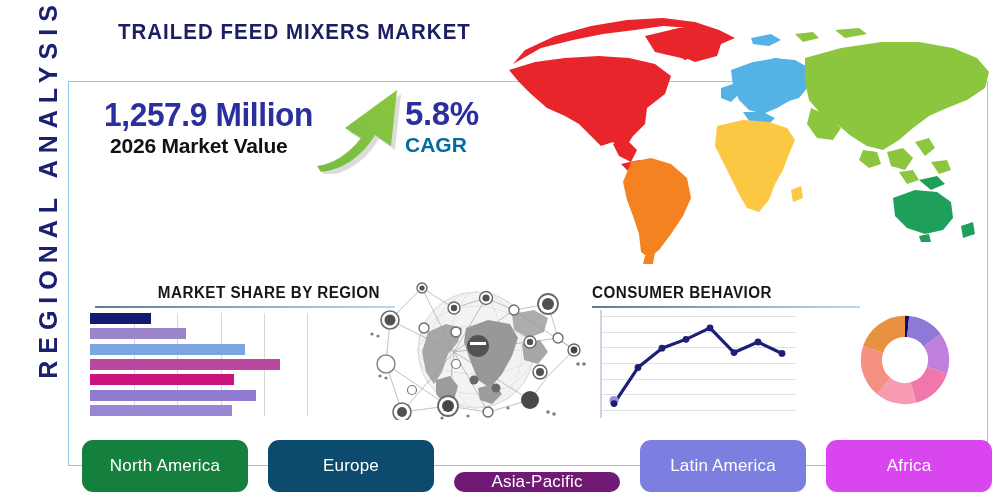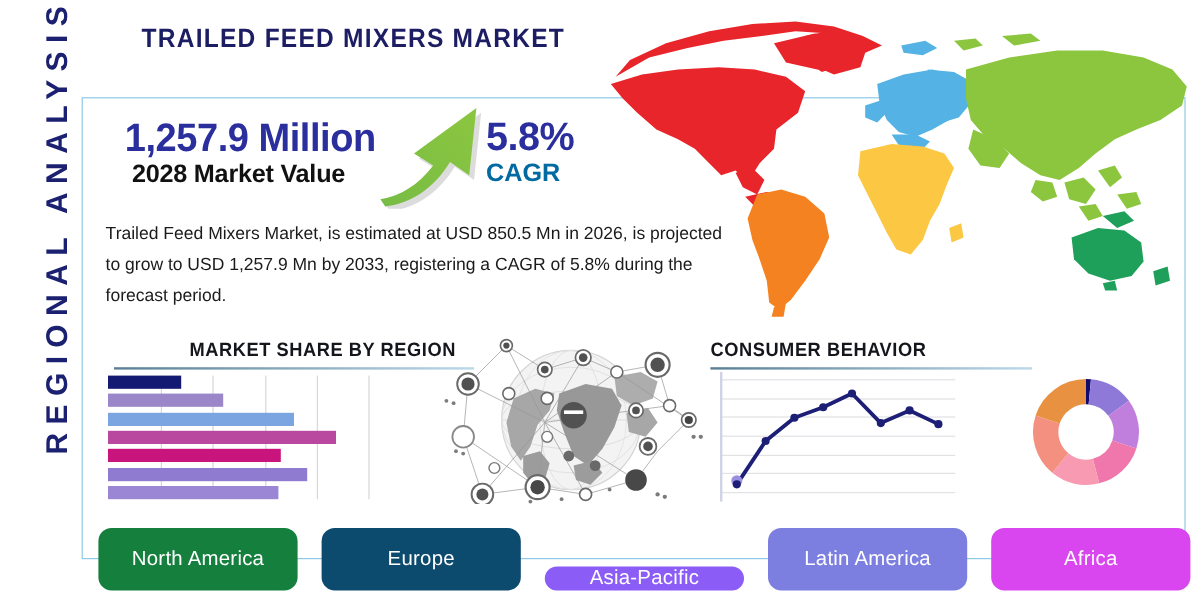--- a/index.html
+++ b/index.html
@@ -106,40 +106,39 @@
 <div id="root">
 
   <div class="side-label">REGIONAL ANALYSIS</div>
 
   <div class="title">TRAILED FEED MIXERS MARKET</div>
 
   <div class="panel"></div>
 
   <div class="kpi">
     <div class="kpi-val">1,257.9 Million</div>
-    <div class="kpi-sub">2028 Market Value</div>
+    <div class="kpi-sub">2026 Market Value</div>
   </div>
 
   <svg class="arrow" viewBox="0 0 96 90">
     <defs>
       <linearGradient id="agrad" x1="0" y1="1" x2="1" y2="0">
         <stop offset="0" stop-color="#77bc45"></stop>
           <stop offset="1" stop-color="#8cc63f"></stop>
       </linearGradient>
     </defs>
     <path d="M4 82 C20 80 36 70 48 54 L32 44 L84 6 L78 62 L62 51 C48 74 28 86 8 88 Z" fill="#9a9a9a" opacity=".35" transform="translate(4,4)"></path>
     <path d="M4 82 C20 80 36 70 48 54 L32 44 L84 6 L78 62 L62 51 C48 74 28 86 8 88 Z" fill="url(#agrad)"></path>
   </svg>
 
   <div class="cagr">
     <div class="cagr-val">5.8%</div>
     <div class="cagr-sub">CAGR</div>
   </div>
 
-  <div class="desc">Trailed Feed Mixers Market, is estimated at USD 850.5 Mn in 2026, is projected to grow to USD 1,257.9 Mn by 2033, registering a CAGR of 5.8% during the forecast period.</div>
 
   <svg class="worldmap" viewBox="0 0 500 262">
     <g id="map-shapes">
 
       <path fill="#e8252a" d="M18 52 L46 36 L78 28 L108 22 L140 18 L168 14 L196 16 L214 24 L210 36 L186 44 L200 50
         L222 44 L226 32 L240 26 L224 18 L200 10 L168 6 L132 8 L96 14 L60 24 L30 38 Z"></path>
       <path fill="#e8252a" d="M14 58 L40 50 L70 46 L104 44 L134 46 L160 52 L176 64 L170 82 L152 96 L150 112 L138 124
         L128 140 L118 130 L106 134 L96 124 L84 112 L70 104 L52 96 L36 82 L24 70 Z"></path>
       <path fill="#e8252a" d="M118 132 L132 128 L142 138 L136 150 L124 144 Z"></path>
       <path fill="#e8252a" d="M126 152 L144 148 L158 152 L150 160 L134 160 Z"></path>
@@ -357,21 +356,21 @@
 
   <div class="chips" id="chips">
       <div class="chip" style="background: #15803d;">
         <span>North America</span>
       </div>
       <div class="chip-link" style="position: relative; flex: 0 0 0px; align-self: center; top: 0px; width: 0px;"></div>
       <div class="chip" style="background: #0c4a6e;">
         <span>Europe</span>
       </div>
       <div class="chip-link" style="position: relative; flex: 0 0 0px; align-self: center; top: 0px; width: 0px;"></div>
-      <div class="chip" style="background: #8b5cf6; margin-top: 32px;">
+      <div class="chip" style="background: #701a75; margin-top: 32px;">
         <span>Asia-Pacific</span>
       </div>
       <div class="chip-link" style="position: relative; flex: 0 0 0px; align-self: center; top: 0px; width: 0px;"></div>
       <div class="chip" style="background: rgb(125, 127, 224);">
         <span>Latin America</span>
       </div>
       <div class="chip-link" style="position: relative; flex: 0 0 0px; align-self: center; top: 0px; width: 0px;"></div>
       <div class="chip" style="background: #d946ef;">
         <span>Africa</span>
       </div>

